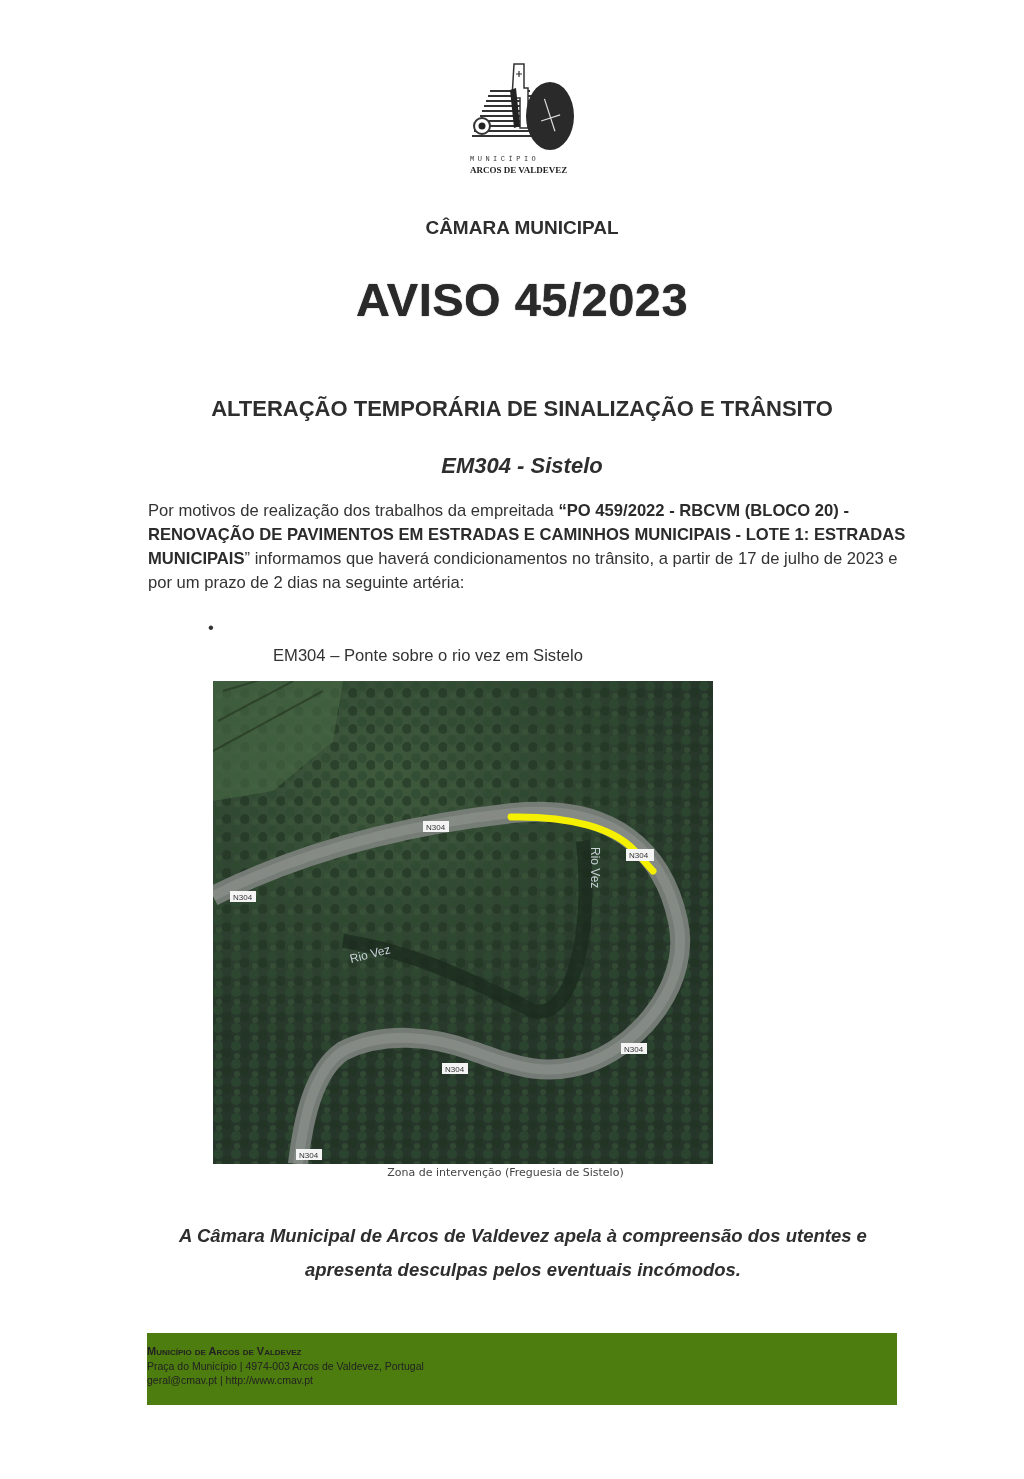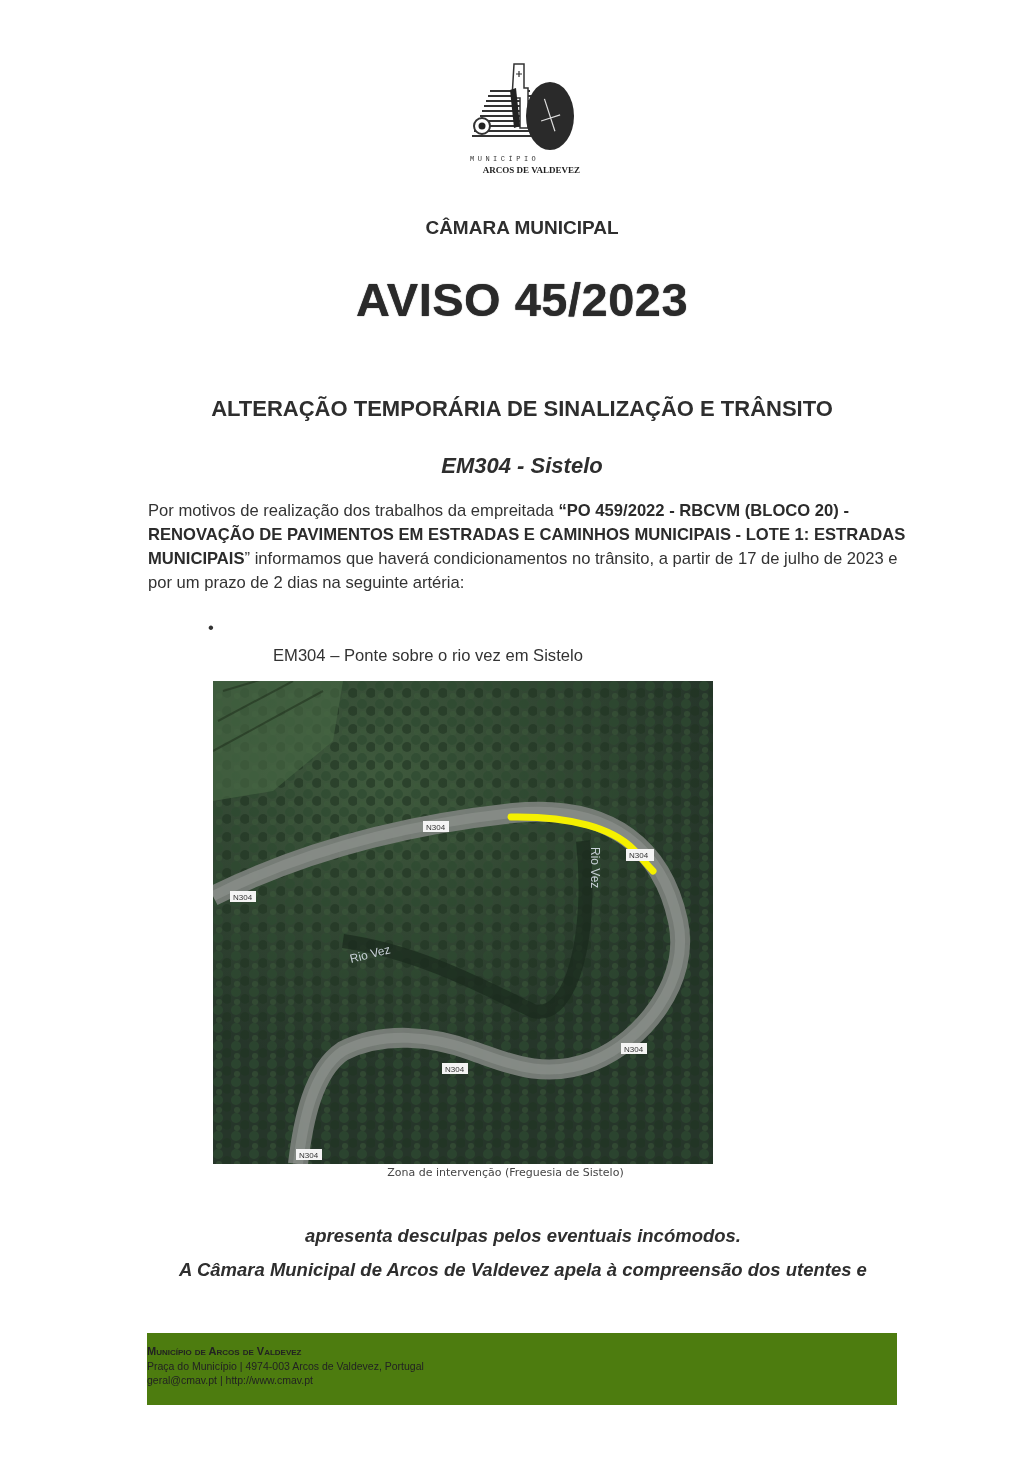--- a/index.html
+++ b/index.html
@@ -7,21 +7,21 @@
       width: 1024px; height: 1479px; position: relative; overflow: hidden;
       font-family: "Liberation Sans", sans-serif; color: #2b2b2b;
     }
     .logo { position: absolute; left: 470px; top: 58px; width: 110px; height: 118px; }
     .logo svg { display: block; }
     .logo-sub1 {
       position: absolute; left: 0; width: 110px; top: 97px; text-align: left;
       font-family: Liberation Mono, monospace; font-size: 7px; letter-spacing: 3.5px; color: #333;
     }
     .logo-sub2 {
-      position: absolute; left: 0; width: 110px; top: 107px; text-align: right;
+      position: absolute; left: 0; width: 110px; top: 107px; text-align: left;
       font-family: "Liberation Serif", serif; font-size: 9px; font-weight: bold; color: #222; letter-spacing: 0px;
     }
     .camara {
       position: absolute; top: 217px; left: 0; width: 1044px; text-align: center;
       font-size: 19px; font-weight: bold; color: #2e2e2e;
     }
     .aviso {
       position: absolute; top: 272px; left: 0; width: 1044px; text-align: center;
       font-size: 47px; font-weight: bold; color: #2a2a2a; letter-spacing: 0.5px;
       text-shadow: 0 0 1px #2a2a2a;
@@ -152,21 +152,21 @@
 
     <g font-family="Liberation Sans, sans-serif" font-size="12" fill="#c9d1d8">
       <text x="138" y="282" transform="rotate(-14 138 282)">Rio Vez</text>
       <text x="378" y="166" transform="rotate(90 378 166)">Rio Vez</text>
     </g>
   </svg>
 </div>
 <div class="caption">Zona de intervenção (Freguesia de Sistelo)</div>
 
 <div class="closing">
+  <div>A Câmara Municipal de Arcos de Valdevez apela à compreensão dos utentes e</div>
   <div>apresenta desculpas pelos eventuais incómodos.</div>
-  <div>A Câmara Municipal de Arcos de Valdevez apela à compreensão dos utentes e</div>
 </div>
 
 <div class="footer">
   <div class="org">Município de Arcos de Valdevez</div>
   <div>Praça do Município | 4974-003  Arcos de Valdevez, Portugal</div>
   <div>geral@cmav.pt | http://www.cmav.pt</div>
 </div>
 
 </body></html>

